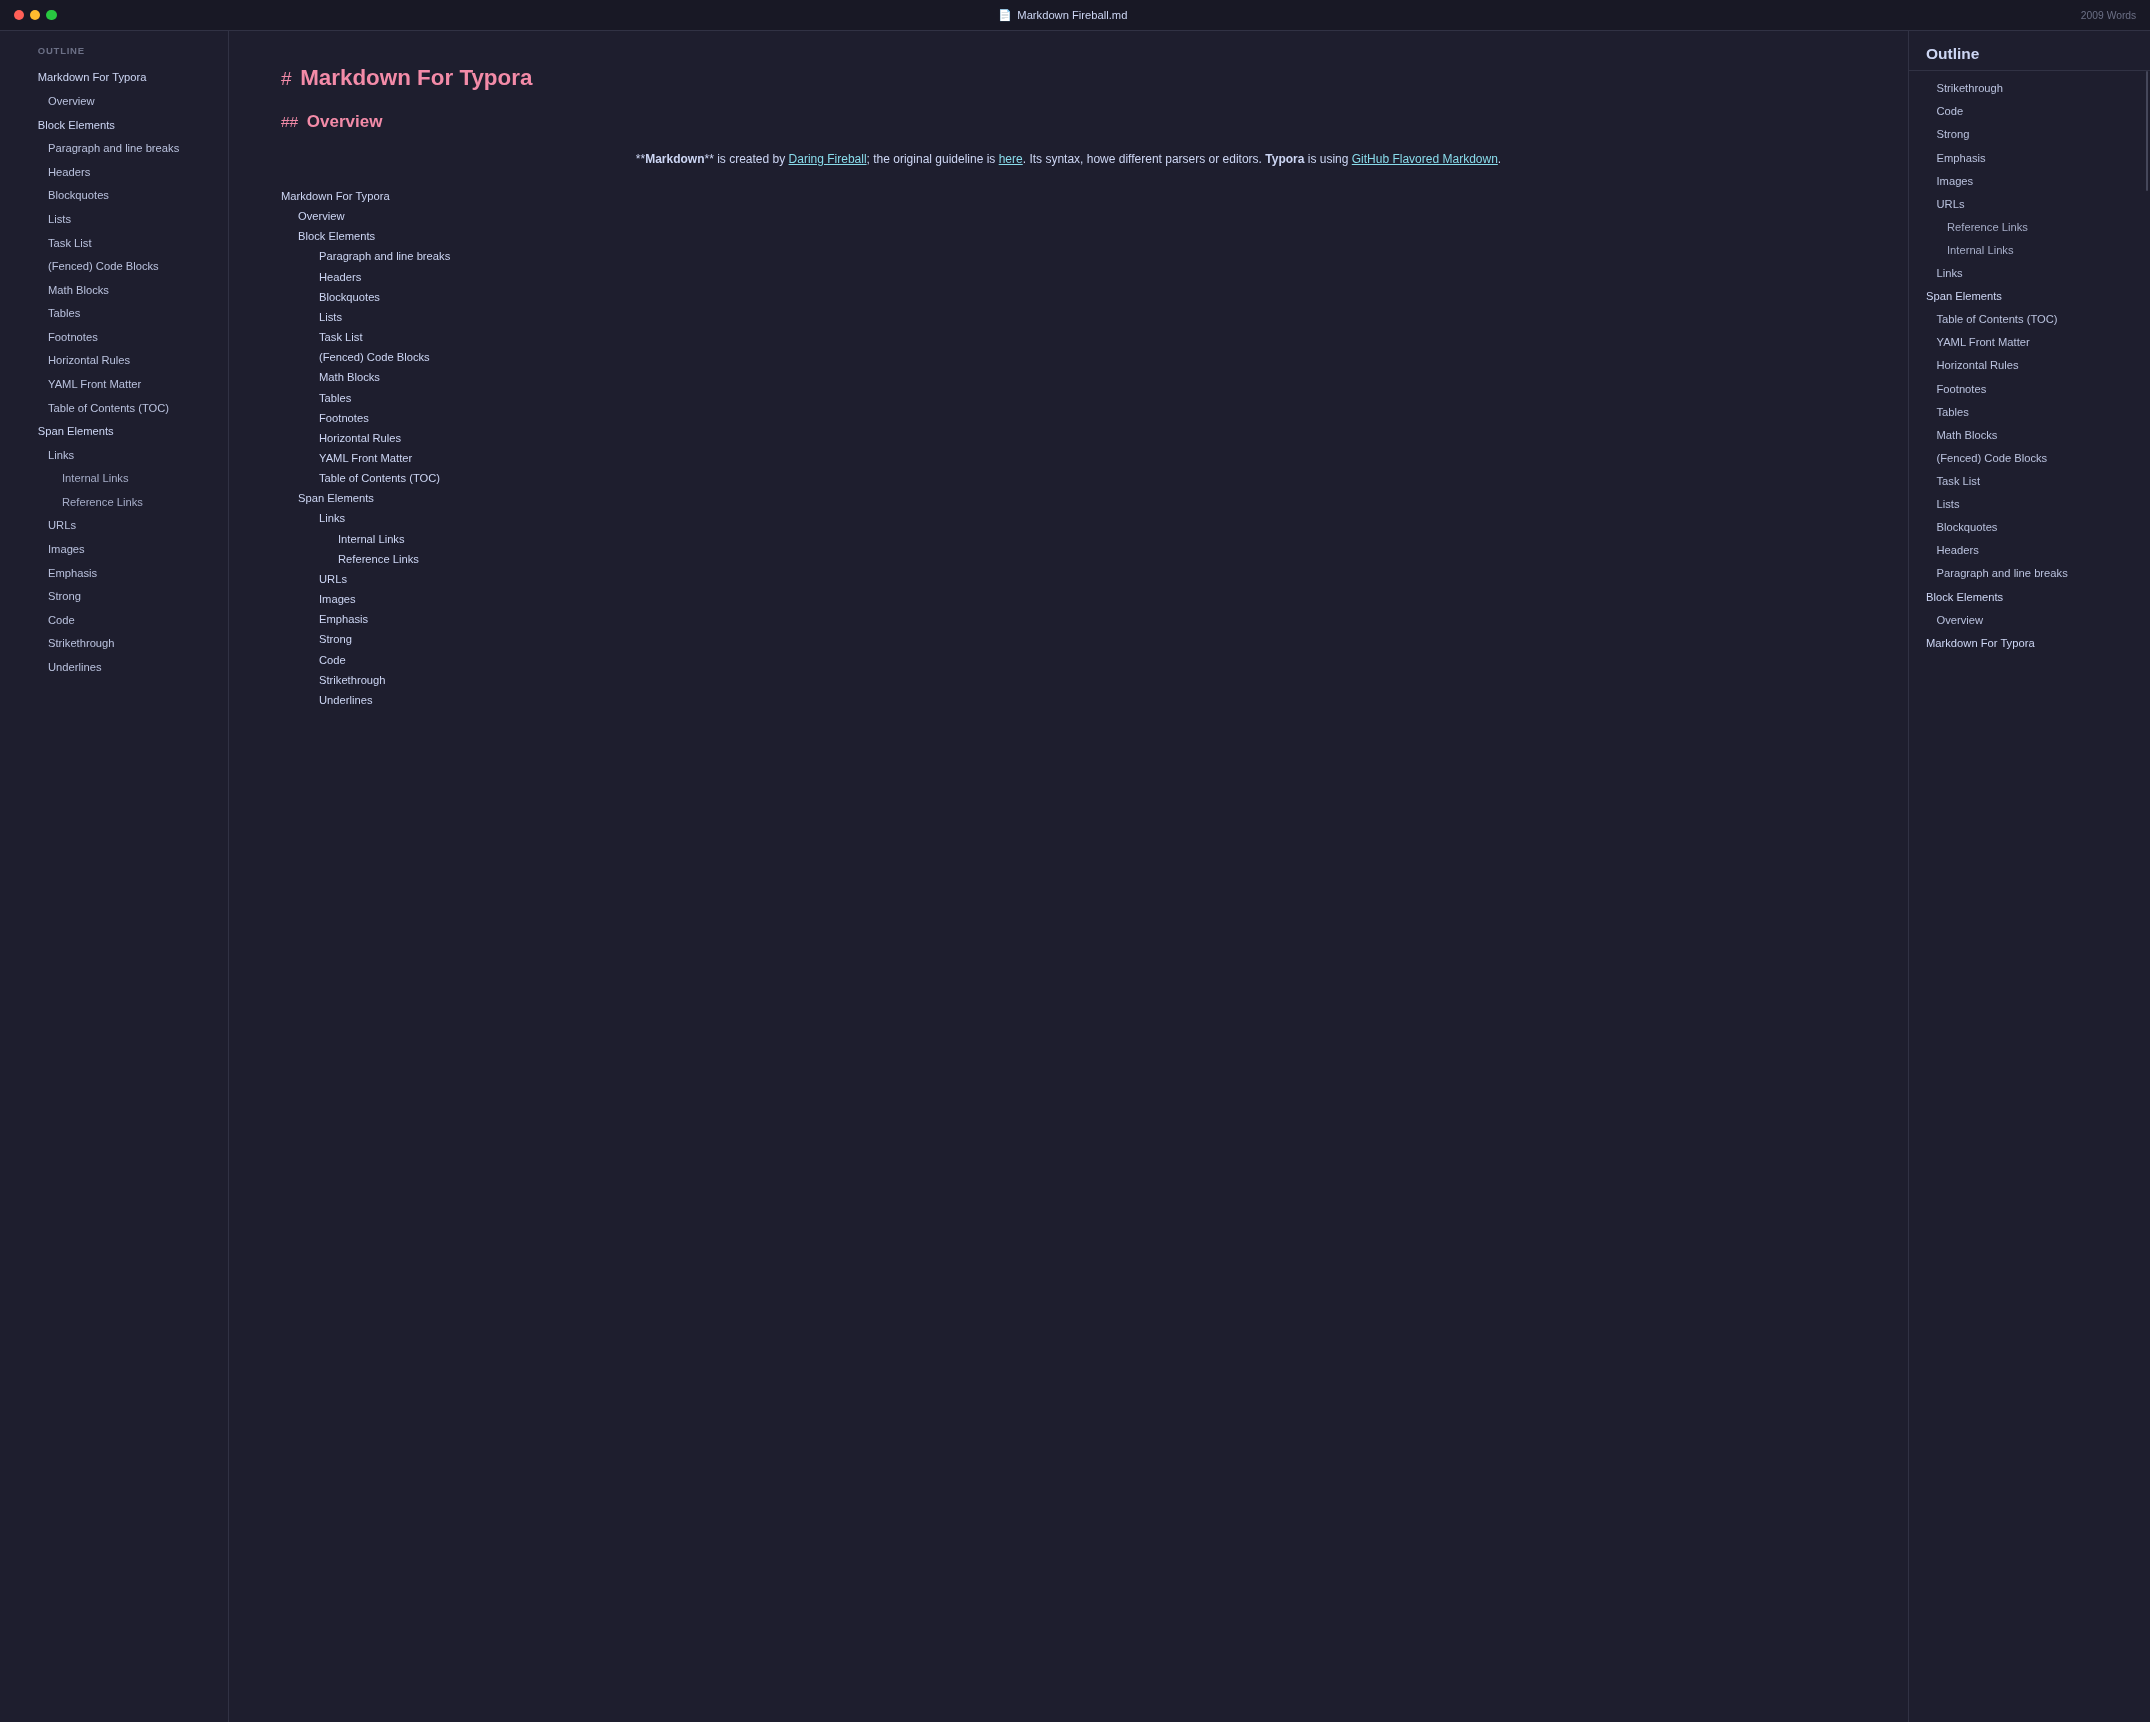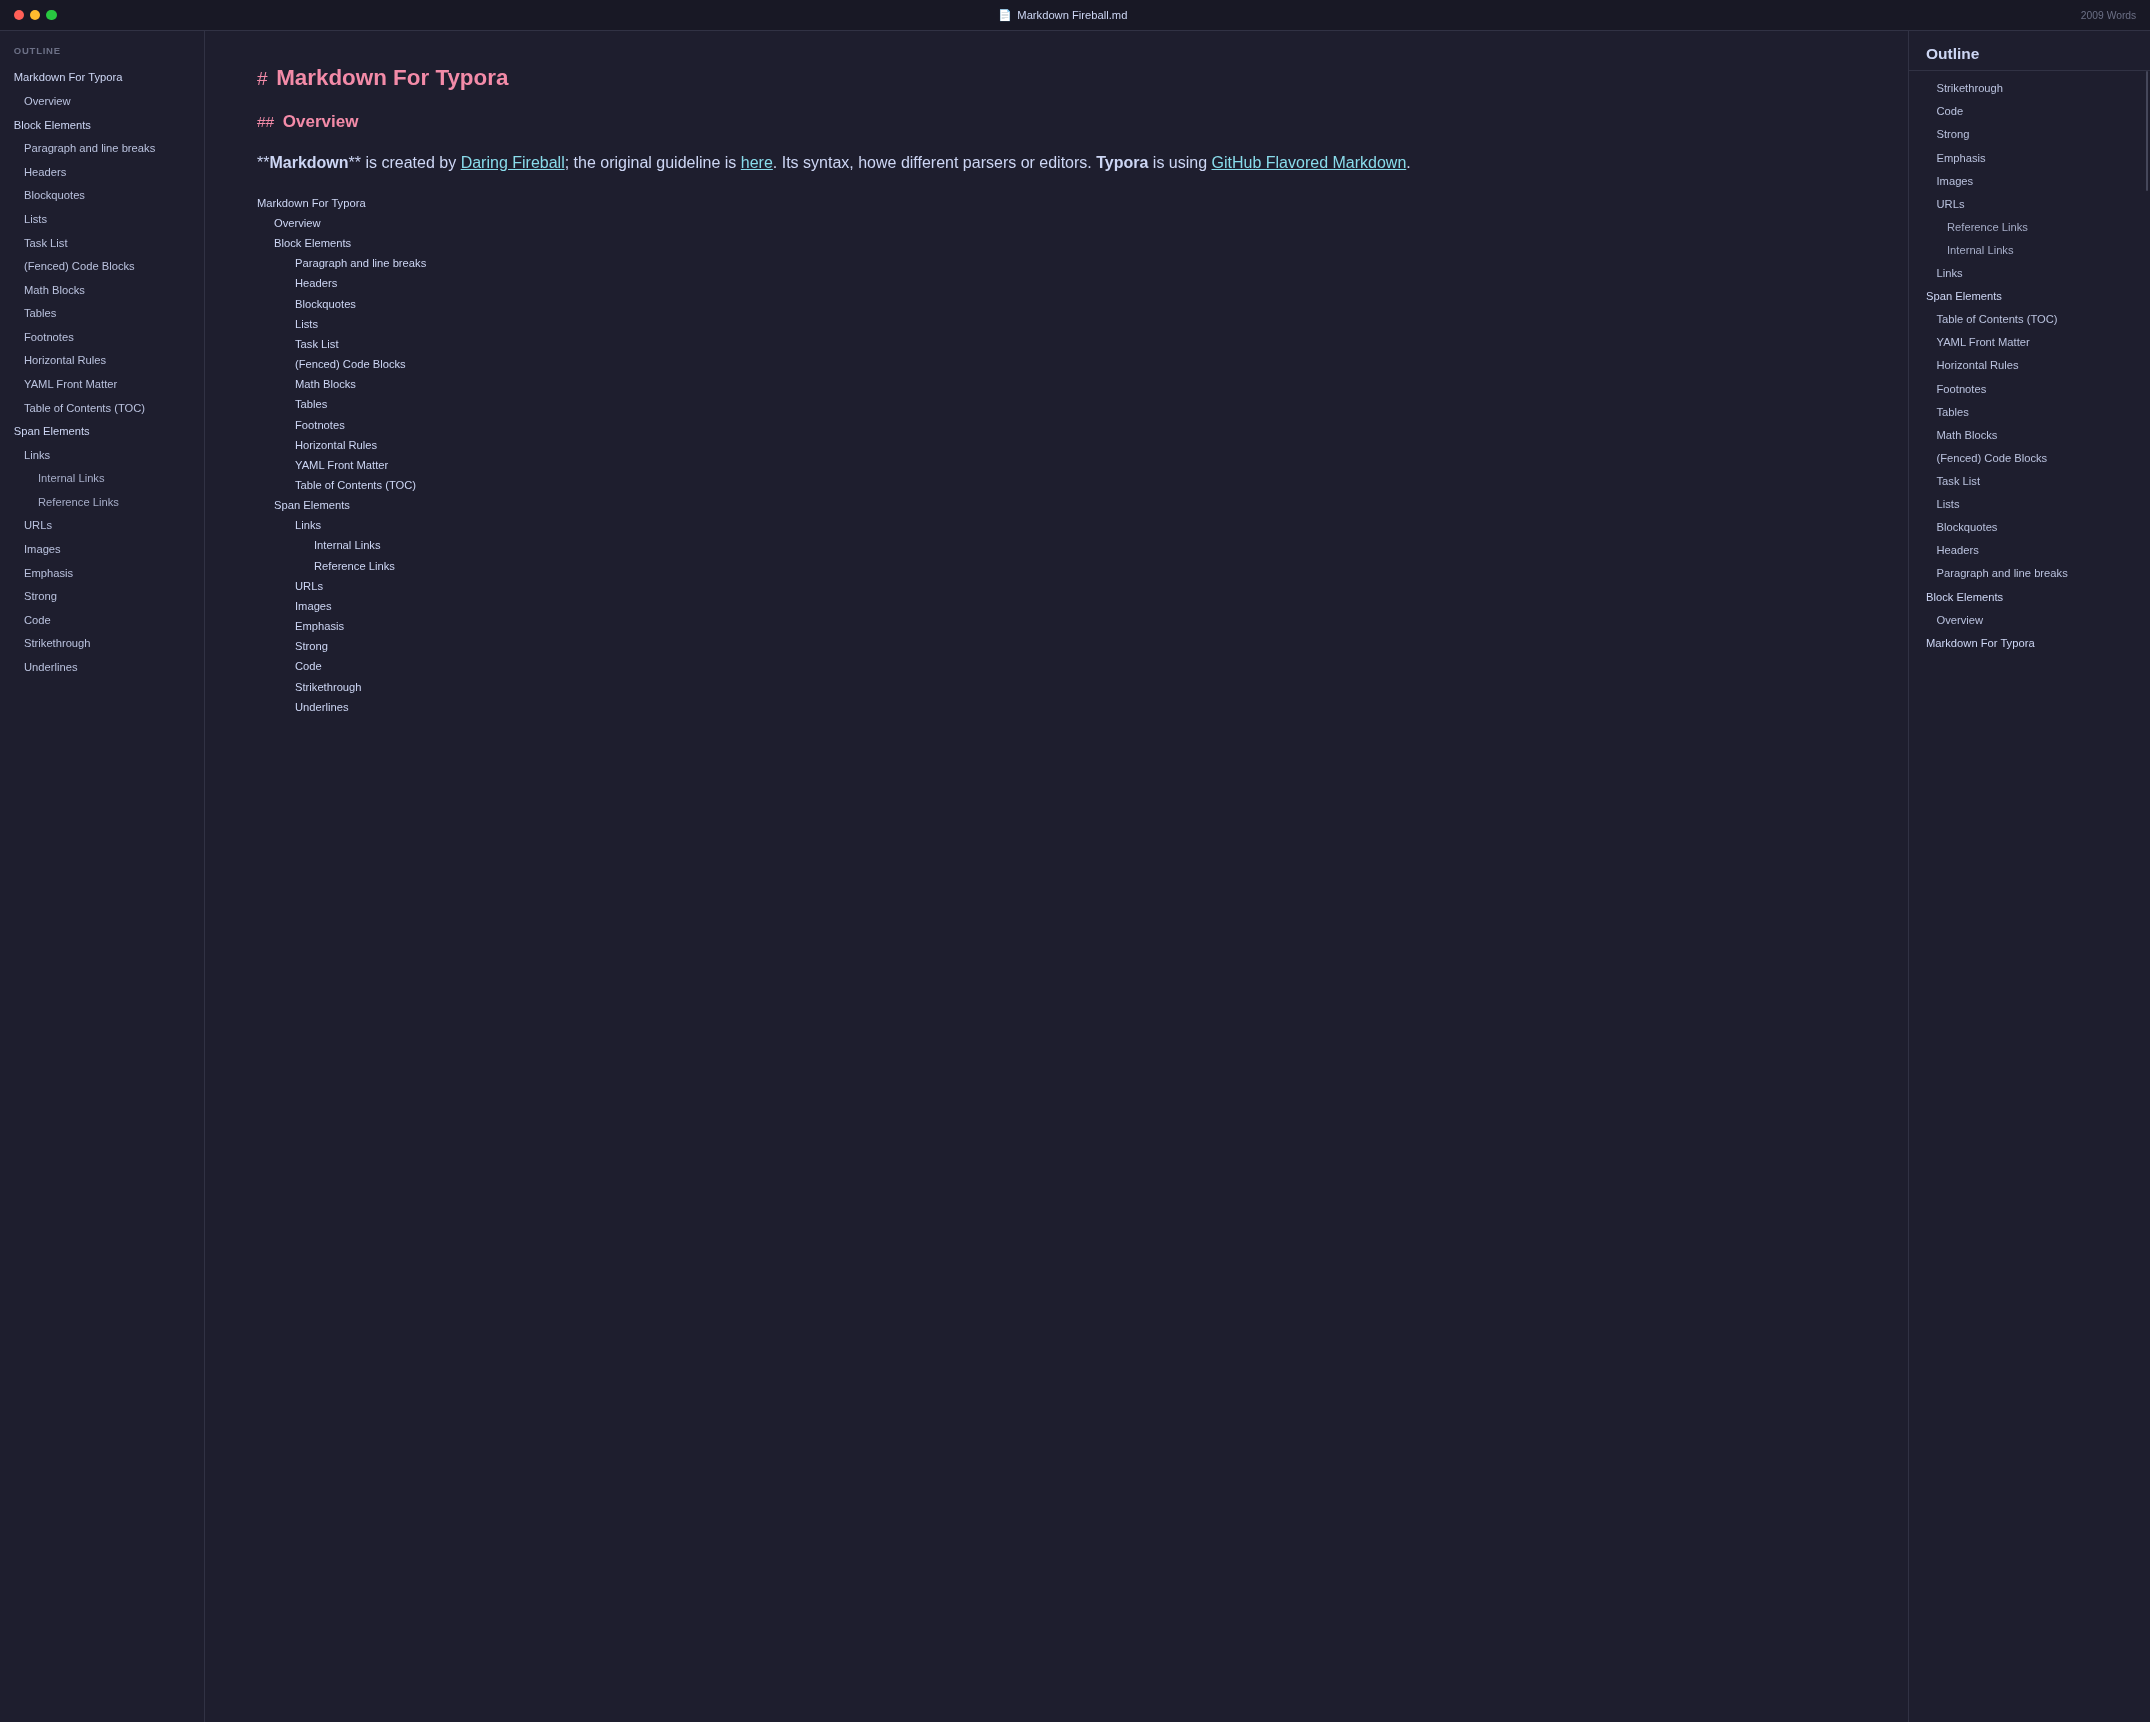--- a/index.html
+++ b/index.html
@@ -59,20 +59,21 @@
       color: #6c7086;
       font-size: 10.3px;
       margin-left: 12px;
     }
 
     
     .app-body {
       display: flex;
       flex: 1;
       overflow: hidden;
+      margin-left: 24px;
     }
 
     
     .left-sidebar {
       width: 205px;
       background: #1e1e2e;
       border-right: 0.9px solid #313244;
       display: flex;
       flex-direction: column;
       flex-shrink: 0;
@@ -155,23 +156,24 @@
     }
 
     .doc-h2-marker {
       color: #f38ba8;
       font-weight: 400;
       font-size: 15.5px;
     }
 
     .doc-paragraph {
       color: #cdd6f4;
-      font-size: 16px;
+      font-size: 12px;
       line-height: 1.7;
       margin-bottom: 17px;
+      text-align: center;
     }
 
     .doc-bold {
       font-weight: 700;
     }
 
     .doc-link {
       color: #89dceb;
       text-decoration: underline;
       cursor: pointer;

